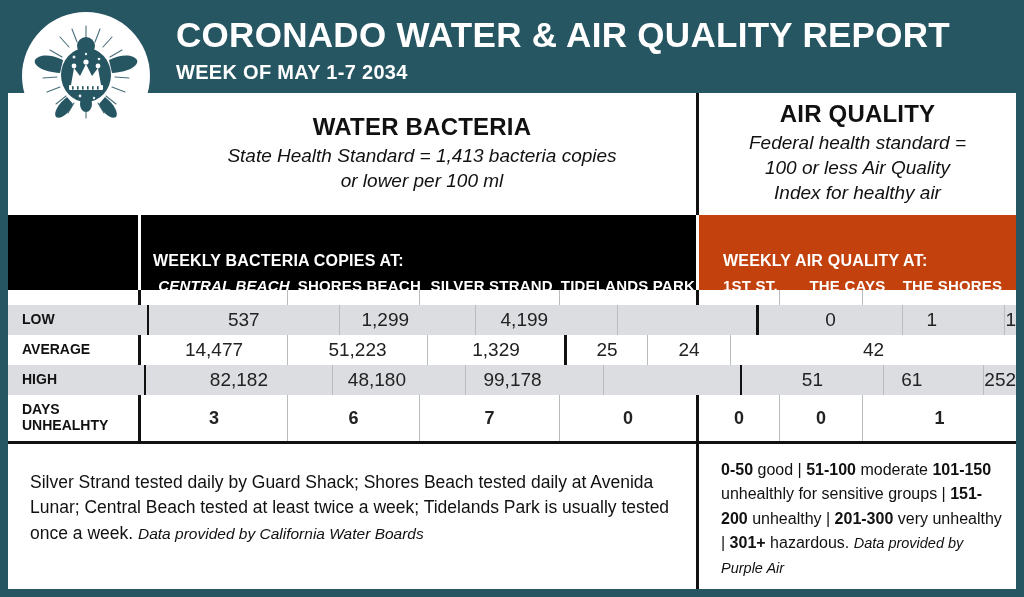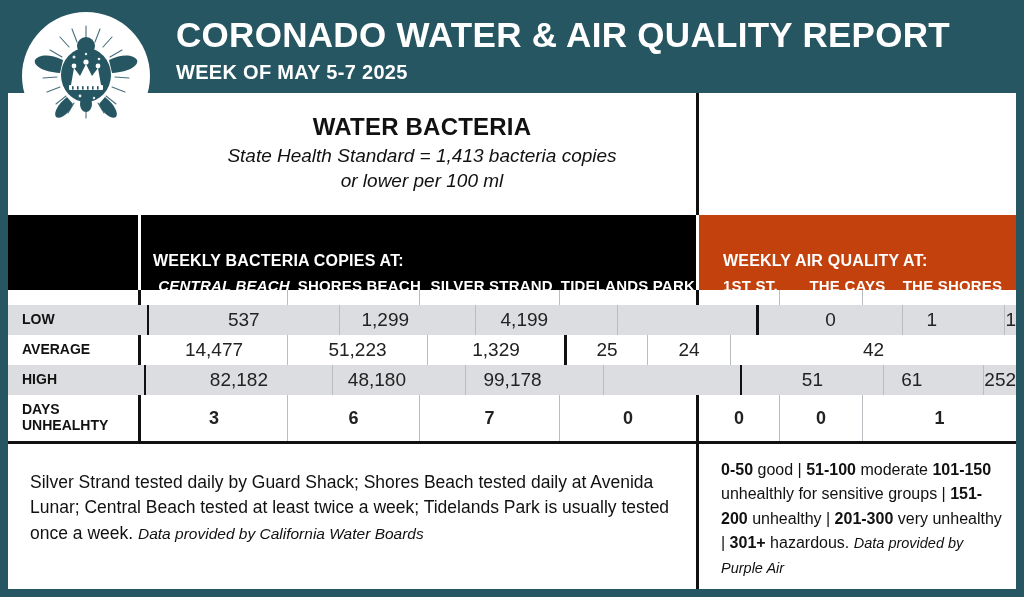--- a/index.html
+++ b/index.html
@@ -212,38 +212,44 @@
             <circle cx="77" cy="47" r="1.3"></circle>
             <circle cx="58" cy="84" r="1.4"></circle>
             <circle cx="72" cy="86" r="1.2"></circle>
             <circle cx="64" cy="42" r="1.2"></circle>
           </g>
         </svg>
       </div>
     </div>
     <div class="title-block">
       <div class="title-main">CORONADO WATER &amp; AIR QUALITY REPORT</div>
-      <div class="title-sub">WEEK OF MAY 5-7 2025</div>
+      <div class="title-sub">WEEK OF MAY 1-7 2034</div>
     </div>
   </div>
 
   <div class="card">
 
     <div class="sect-row">
       <div class="sect-water">
         <div class="sect-inner">
           <div class="sect-h">WATER BACTERIA</div>
           <div class="sect-p">
             <div>State Health Standard  = 1,413 bacteria copies</div>
             <div>or lower per 100 ml</div>
           </div>
         </div>
       </div>
       <div class="sect-air">
         <div class="sect-inner">
+          <div class="sect-h">AIR QUALITY</div>
+          <div class="sect-p">
+            <div>Federal health standard =</div>
+            <div>100 or less Air Quality</div>
+            <div>Index for healthy air</div>
+          </div>
         </div>
       </div>
     </div>
 
     <div class="band">
       <div class="band-left"></div>
       <div class="band-water">
         <div class="band-title">WEEKLY BACTERIA COPIES AT:</div>
         <div class="band-cols">
           <div class="band-col bw0">CENTRAL BEACH</div>

